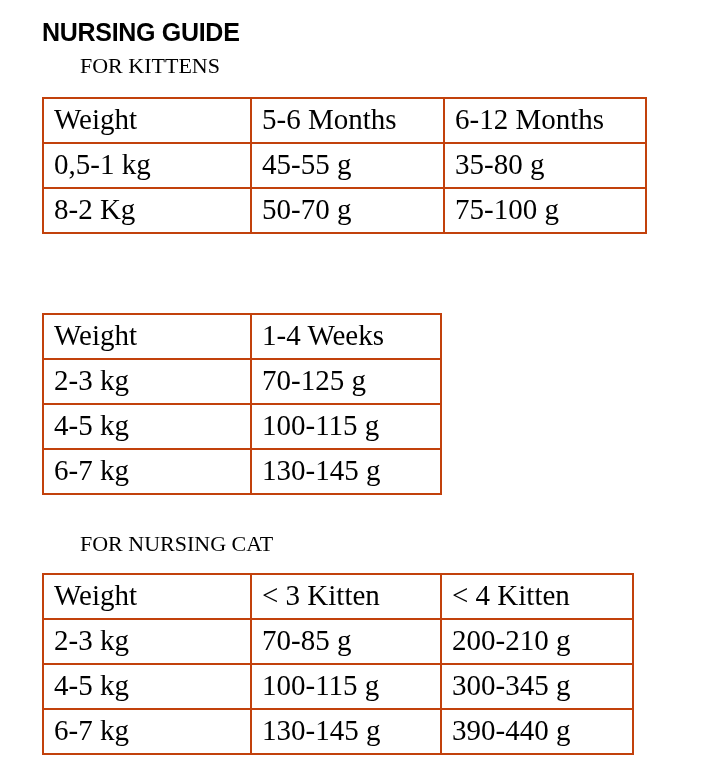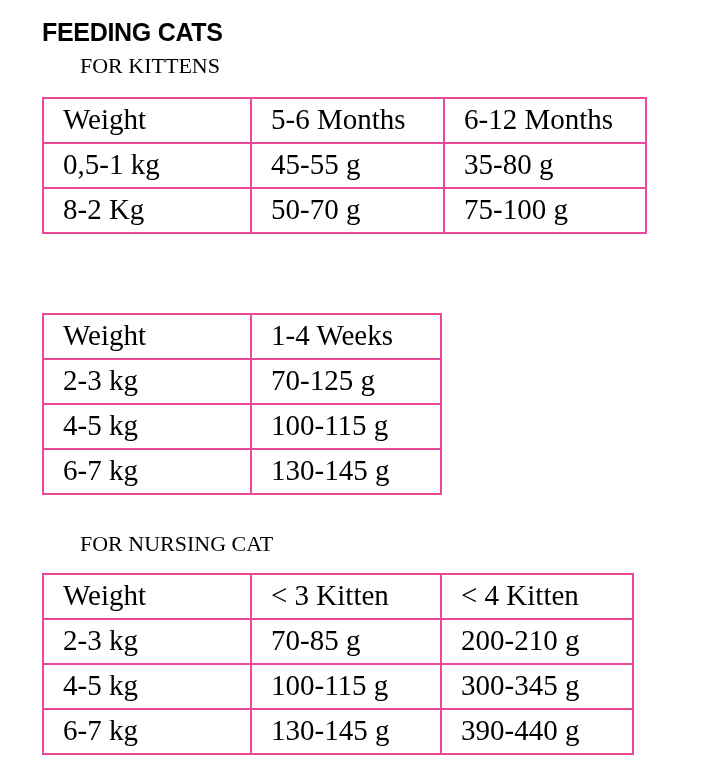--- a/index.html
+++ b/index.html
@@ -45,36 +45,36 @@
     font-family: "Liberation Serif", serif;
     font-size: 29px;
     color: #000000;
   }
   .table-kittens  { left: 42px; top: 97px;  }
   .table-pregnant { left: 42px; top: 313px; }
   .table-nursing  { left: 42px; top: 573px; }
 
   table.feed-table th,
   table.feed-table td {
-    border: 2px solid #ec4899;
+    border: 2px solid #c2410c;
     font-weight: normal;
     text-align: left;
     vertical-align: middle;
-    padding: 0 6px 2px 19px;
+    padding: 0 6px 2px 10px;
     height: 41px;
     white-space: nowrap;
     overflow: hidden;
   }
 </style>
 </head>
 <body>
 
 <div class="page">
 
-  <div class="doc-title">FEEDING CATS</div>
+  <div class="doc-title">NURSING GUIDE</div>
 
   <div class="section-heading heading-kittens">FOR KITTENS</div>
   <table class="feed-table table-kittens">
     <colgroup>
       <col style="width:208px">
       <col style="width:193px">
       <col style="width:202px">
     </colgroup>
     <tbody>
       <tr>

